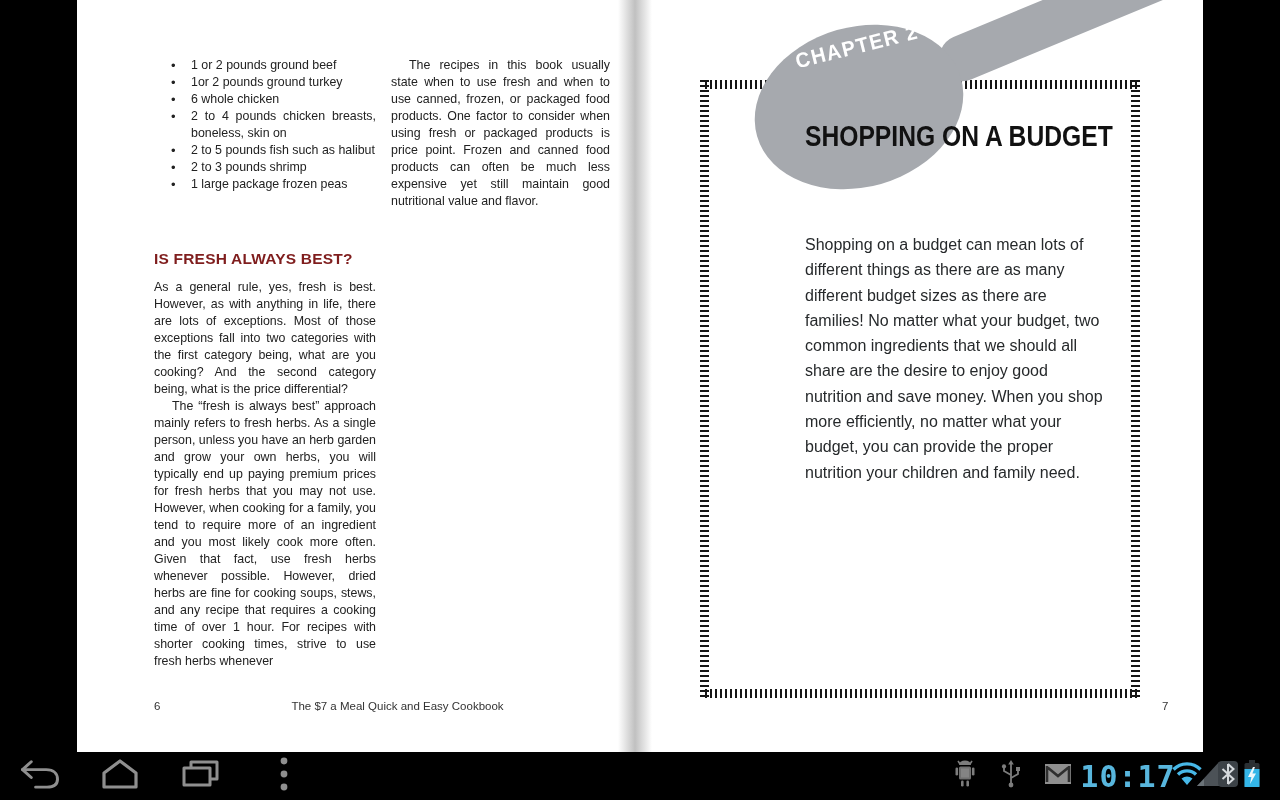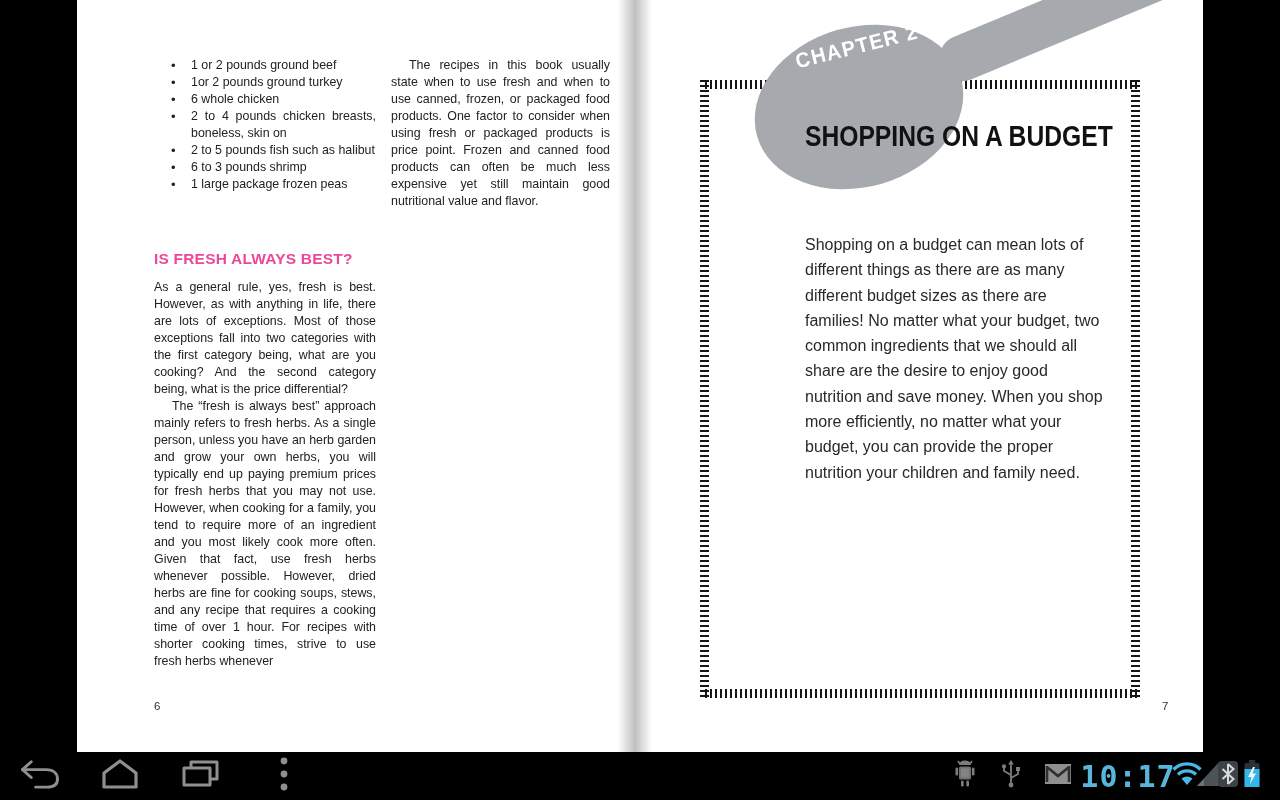--- a/index.html
+++ b/index.html
@@ -14,21 +14,21 @@
   .page { position:absolute; top:0; height:752px; }
   .page-left  { left:0; width:541px;margin-left:44px; }
 
   
   .col { position:absolute; color:#222; font-size:12.4px; line-height:17px; text-align:justify; hyphens:auto; }
   .col1 { left:33px; width:222px; }
   .col2 { left:270px; width:219px; }
   .bullets { position:absolute; left:33px; top:57px; width:222px; list-style:none; }
   .bullets li { position:relative; padding-left:37px; color:#222; font-size:12.4px; line-height:17px; text-align:justify; }
   .bullets li::before { content:"•"; position:absolute; left:17px; top:0; font-size:13px; }
-  .section-heading { position:absolute; left:33px; top:250px; font-size:15.5px; font-weight:bold; color:#ec4899; letter-spacing:.2px; }
+  .section-heading { position:absolute; left:33px; top:250px; font-size:15.5px; font-weight:bold; color:#7f1d1d; letter-spacing:.2px; }
   .p-indent { text-indent:18px; }
   .footer { position:absolute; top:700px; font-size:11.5px; color:#333; }
   .footer-num-left { left:33px; }
   .footer-title { left:0; width:553px; text-align:center; }
   .footer-num-right { left:1085px; }
 
   
   .tick { position:absolute; }
   .tick-h { height:9px; width:433px; left:628px;
             background:repeating-linear-gradient(90deg,#161616 0 2px,transparent 2px 5px); }
@@ -69,36 +69,37 @@
 
   <div class="book">
 
     <div class="page page-left">
       <ul class="bullets">
         <li>1 or 2 pounds ground beef</li>
         <li>1or 2 pounds ground turkey</li>
         <li>6 whole chicken</li>
         <li>2 to 4 pounds chicken breasts, boneless, skin on</li>
         <li>2 to 5 pounds fish such as halibut</li>
-        <li>6 to 3 pounds shrimp</li>
+        <li>2 to 3 pounds shrimp</li>
         <li>1 large package frozen peas</li>
       </ul>
 
       <h2 class="section-heading">IS FRESH ALWAYS BEST?</h2>
 
       <div class="col col1" style="top:279px;">
         <p>As a general rule, yes, fresh is best. However, as with anything in life, there are lots of exceptions. Most of those exceptions fall into two categories with the first category being, what are you cooking? And the second category being, what is the price differential?</p>
         <p class="p-indent">The “fresh is always best” approach mainly refers to fresh herbs. As a single person, unless you have an herb garden and grow your own herbs, you will typically end up paying premium prices for fresh herbs that you may not use. However, when cooking for a family, you tend to require more of an ingredient and you most likely cook more often. Given that fact, use fresh herbs whenever possible. However, dried herbs are fine for cooking soups, stews, and any recipe that requires a cooking time of over 1 hour. For recipes with shorter cooking times, strive to use fresh herbs whenever</p>
       </div>
 
       <div class="col col2" style="top:57px;">
         <p class="p-indent">The recipes in this book usually state when to use fresh and when to use canned, frozen, or packaged food products. One factor to consider when using fresh or packaged products is price point. Frozen and canned food products can often be much less expensive yet still maintain good nutritional value and flavor.</p>
       </div>
 
       <div class="footer footer-num-left">6</div>
+      <div class="footer footer-title">The $7 a Meal Quick and Easy Cookbook</div>
     </div>
 
     <div class="tick tick-h tick-top"></div>
     <div class="tick tick-h tick-bottom"></div>
     <div class="tick tick-v tick-left"></div>
     <div class="tick tick-v tick-right"></div>
 
     <div class="spoon-handle"></div>
     <div class="spoon-bowl"></div>
 

